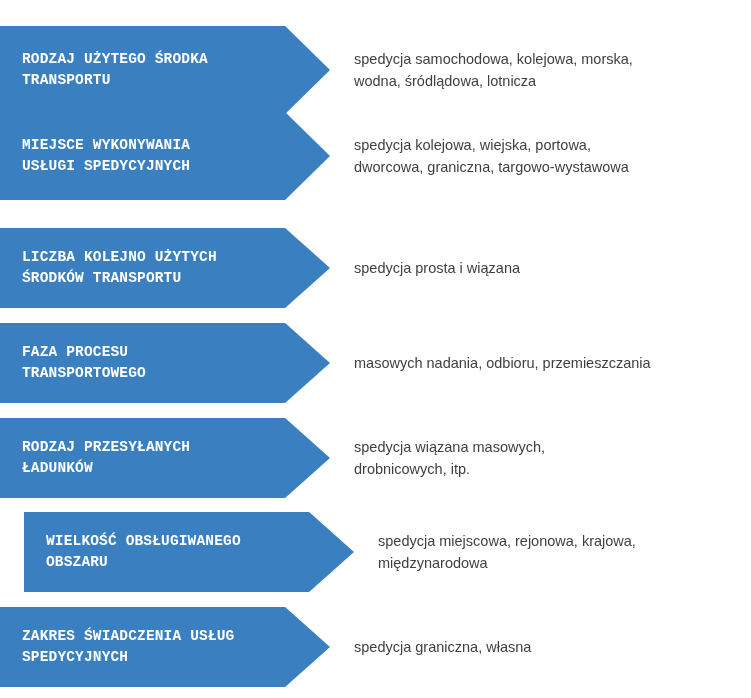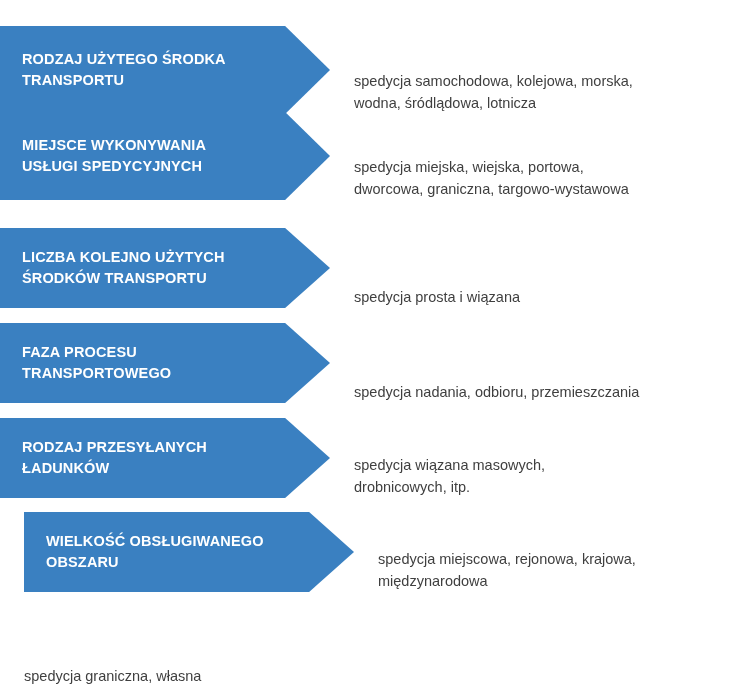--- a/index.html
+++ b/index.html
@@ -39,26 +39,27 @@
     clip-path: polygon(0 0, 86.4% 0, 100% 50%, 86.4% 100%, 0 100%);
     -webkit-clip-path: polygon(0 0, 86.4% 0, 100% 50%, 86.4% 100%, 0 100%);
   }
   .arrow-label {
     font-size: 14.5px;
     font-weight: bold;
     line-height: 1.42;
     letter-spacing: 0.15px;
     text-transform: uppercase;
     white-space: pre-line;
+    font-family: Liberation Mono, monospace;
   }
   .desc {
     box-sizing: border-box;
     flex: 1;
     display: flex;
-    align-items: flex-end;
+    align-items: center;
     padding-left: 24px;
     padding-right: 10px;
   }
   .desc-text {
     font-size: 14.5px;
     color: #3f3f3f;
     line-height: 1.52;
     white-space: pre-line;
   }
 </style>
@@ -77,42 +78,42 @@
 wodna, śródlądowa, lotnicza</span>
     </div>
   </div>
 
   <div class="row" style="top:112px; height:88px;">
     <div class="arrow" style="background: rgb(58, 128, 193); color: rgb(255, 255, 255);">
       <span class="arrow-label">MIEJSCE WYKONYWANIA
 USŁUGI SPEDYCYJNYCH</span>
     </div>
     <div class="desc">
-      <span class="desc-text" style="color: rgb(63, 63, 63);">spedycja miejska, wiejska, portowa,
+      <span class="desc-text" style="color: rgb(63, 63, 63);">spedycja kolejowa, wiejska, portowa,
 dworcowa, graniczna, targowo-wystawowa</span>
     </div>
   </div>
 
   <div class="row" style="top:228px; height:80px;">
     <div class="arrow" style="background: rgb(58, 128, 193); color: rgb(255, 255, 255);">
       <span class="arrow-label">LICZBA KOLEJNO UŻYTYCH
 ŚRODKÓW TRANSPORTU</span>
     </div>
     <div class="desc">
       <span class="desc-text" style="color: rgb(63, 63, 63);">spedycja prosta i wiązana</span>
     </div>
   </div>
 
   <div class="row" style="top:323px; height:80px;">
     <div class="arrow" style="background: rgb(58, 128, 193); color: rgb(255, 255, 255);">
       <span class="arrow-label">FAZA PROCESU
 TRANSPORTOWEGO</span>
     </div>
     <div class="desc">
-      <span class="desc-text" style="color: rgb(63, 63, 63);">spedycja nadania, odbioru, przemieszczania</span>
+      <span class="desc-text" style="color: rgb(63, 63, 63);">masowych nadania, odbioru, przemieszczania</span>
     </div>
   </div>
 
   <div class="row" style="top:418px; height:80px;">
     <div class="arrow" style="background: rgb(58, 128, 193); color: rgb(255, 255, 255);">
       <span class="arrow-label">RODZAJ PRZESYŁANYCH
 ŁADUNKÓW</span>
     </div>
     <div class="desc">
       <span class="desc-text" style="color: rgb(63, 63, 63);">spedycja wiązana masowych,
@@ -125,18 +126,22 @@
       <span class="arrow-label">WIELKOŚĆ OBSŁUGIWANEGO
 OBSZARU</span>
     </div>
     <div class="desc">
       <span class="desc-text" style="color: rgb(63, 63, 63);">spedycja miejscowa, rejonowa, krajowa,
 międzynarodowa</span>
     </div>
   </div>
 
   <div class="row" style="top:607px; height:80px;">
+    <div class="arrow" style="background: rgb(58, 128, 193); color: rgb(255, 255, 255);">
+      <span class="arrow-label">ZAKRES ŚWIADCZENIA USŁUG
+SPEDYCYJNYCH</span>
+    </div>
     <div class="desc">
       <span class="desc-text" style="color: rgb(63, 63, 63);">spedycja graniczna, własna</span>
     </div>
   </div>
 
 </div>
 
 </body></html>

